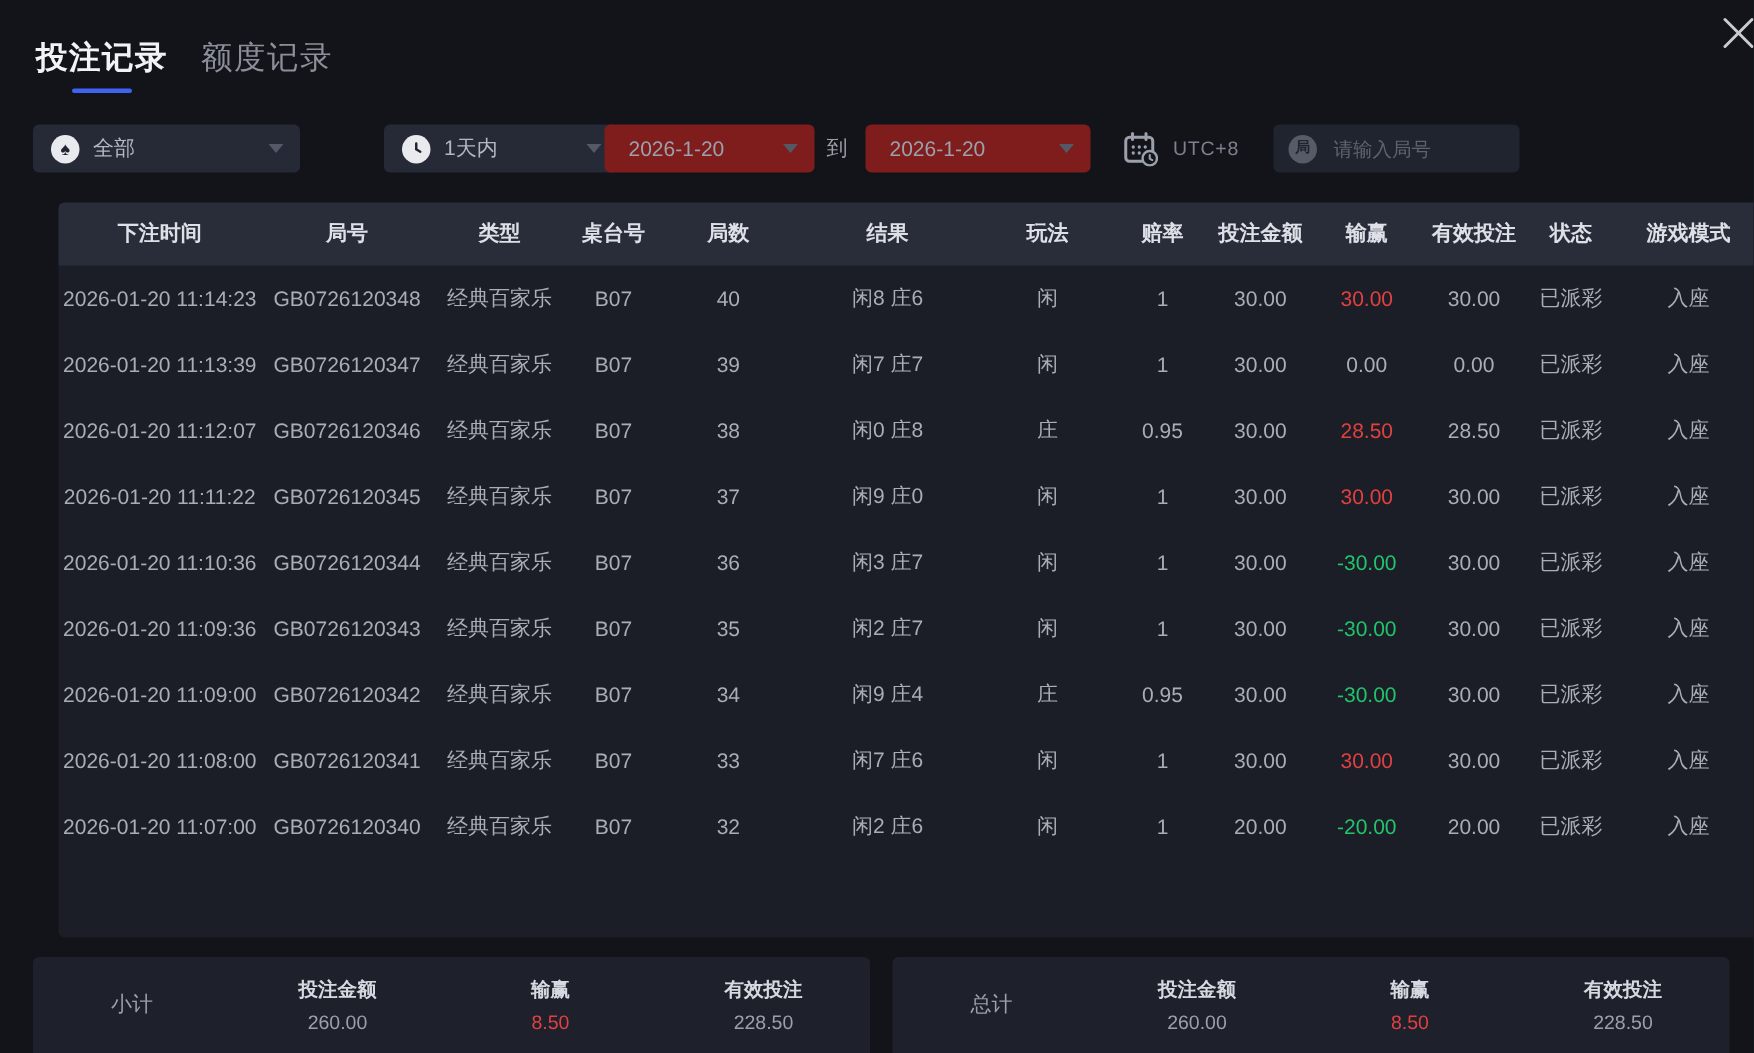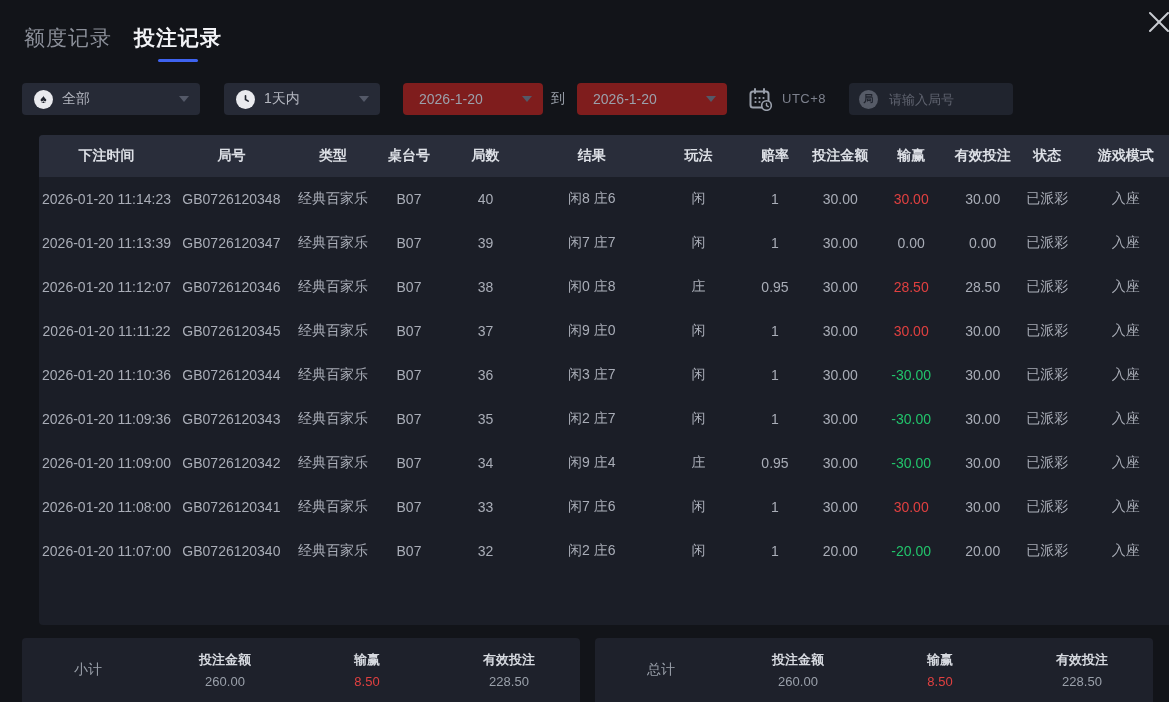--- a/index.html
+++ b/index.html
@@ -31,21 +31,21 @@
     position:absolute;top:0;height:32px;background:#262a36;border-radius:4px;
     display:flex;align-items:center;color:#b4b7c0;cursor:pointer;box-sizing:border-box;
     padding:0 12px;
   }
   .sel .caret{
     position:absolute;right:11px;top:13px;width:0;height:0;
     border-left:5px solid transparent;border-right:5px solid transparent;
     border-top:6px solid #545968;
   }
   .sel-game{left:22px;width:178px;}
-  .sel-time{left:224px;width:156px;}
+  .sel-time{left:256px;width:156px;}
   .sel-date{background:#7f1d1d;color:#9ba0ab;}
   .sel-date1{left:403px;width:140px;}
   .sel-date2{left:577px;width:150px;}
   .to-label{position:absolute;left:551px;top:7px;color:#9aa0aa;}
   .circle-icon{
     width:19px;height:19px;border-radius:50%;background:#e9eaee;color:#20242e;
     display:flex;align-items:center;justify-content:center;flex:0 0 19px;
     font-size:12px;margin-right:9px;line-height:1;
   }
   .cal-wrap{position:absolute;left:748px;top:4px;}
@@ -100,22 +100,22 @@
 <div class="app">
 
   <div class="close-btn">
     <svg width="28" height="28" viewBox="0 0 28 28">
       <line x1="5" y1="5" x2="23" y2="23" stroke="#c8cbd1" stroke-width="2" stroke-linecap="round"></line>
       <line x1="23" y1="5" x2="5" y2="23" stroke="#c8cbd1" stroke-width="2" stroke-linecap="round"></line>
     </svg>
   </div>
 
   <div class="tabs">
+    <div class="tab active">投注记录</div>
     <div class="tab">额度记录</div>
-    <div class="tab active">投注记录</div>
   </div>
 
   <div class="filters">
 
     <div class="sel sel-game">
       <span class="circle-icon">♠</span>
       <span>全部</span>
       <span class="caret"></span>
     </div>
 

